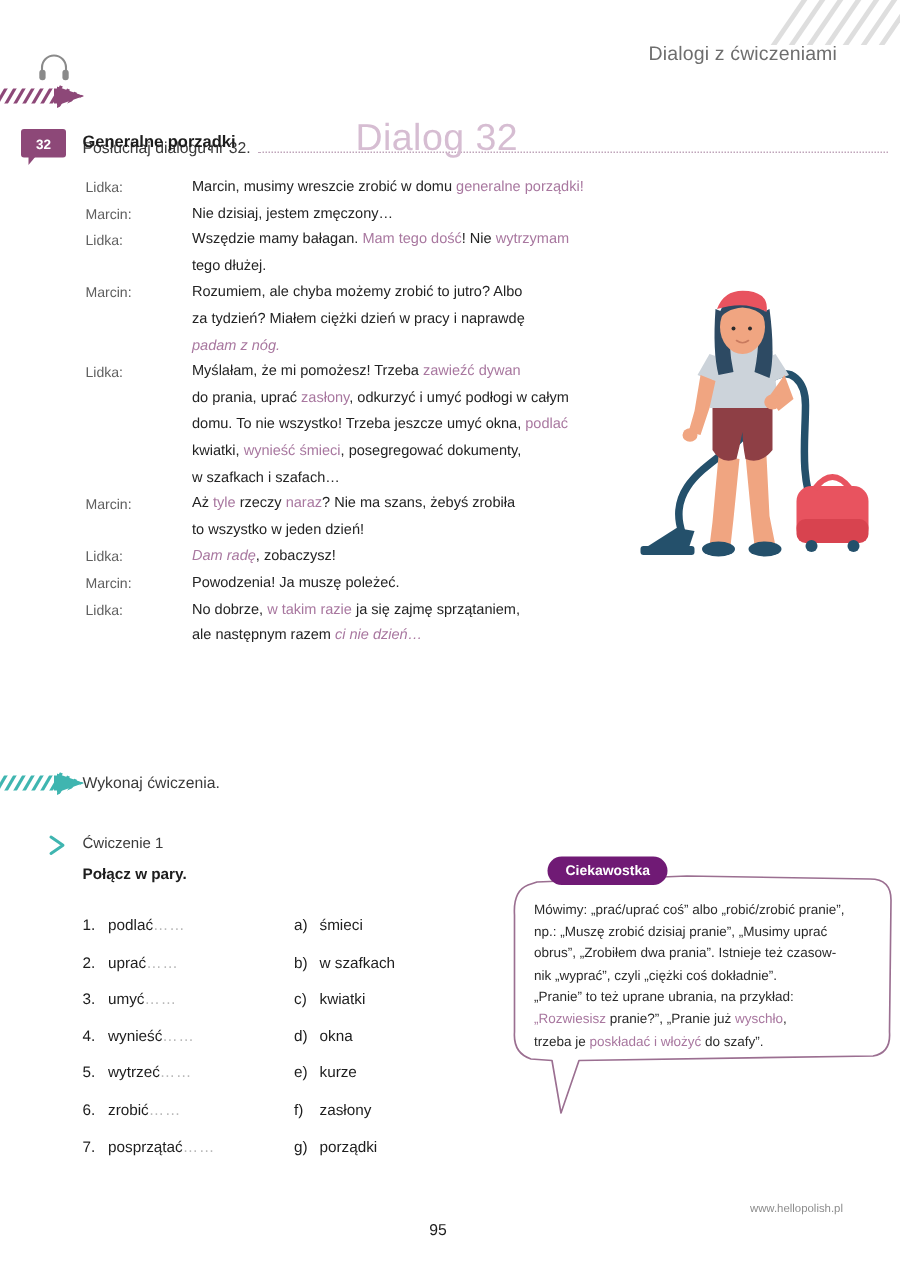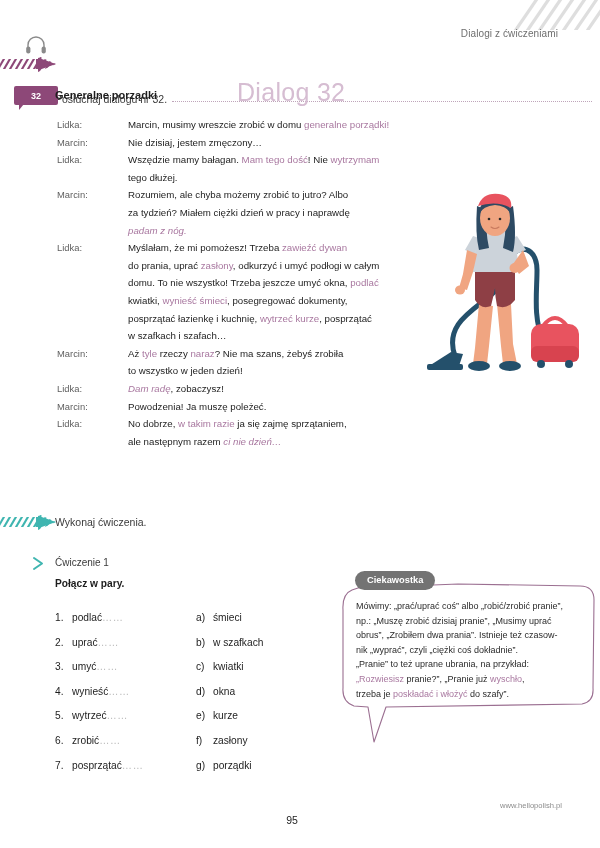--- a/index.html
+++ b/index.html
@@ -22,21 +22,21 @@
     width: 95px;
     height: 30px;
     overflow: hidden;
   }
   .header-stripes svg { display: block; }
 
   .header-label {
     position: absolute;
     top: 28px;
     right: 42px;
-    font-size: 10px;
+    font-size: 13px;
     color: #6e6e6e;
     letter-spacing: .1px;
   }
 
   
   .arrow-stripe {
     position: absolute;
     width: 56px;
     height: 16px;
   }
@@ -57,21 +57,21 @@
     color: #3a3a3a;
   }
   .instr-listen { left: 55px; top: 50px; margin-top: 43px; }
   .instr-do     { left: 55px; top: 516px; }
 
   
   .badge {
     position: absolute;
     left: 14px;
     top: 86px;
-    width: 44px;
+    width: 30px;
     height: 19px;
     background: #8d4878;
     border-radius: 2px;
     color: #fff;
     font-size: 9px;
     font-weight: bold;
     display: flex;
     align-items: center;
     justify-content: center;
   }
@@ -192,23 +192,23 @@
   .fact-wrap {
     position: absolute;
     left: 338px;
     top: 570px;
     width: 258px;
     height: 175px;
   }
   .fact-bubble { position: absolute; inset: 0; }
   .fact-pill {
     position: absolute;
-    left: 17px;
+    left: 27px;
     top: 1px;
-    background: #737373;
+    background: #701a75;
     color: #fff;
     font-size: 9.3px;
     font-weight: bold;
     padding: 4px 12px 5px;
     border-radius: 11px;
     z-index: 2;
     white-space: nowrap;
   }
   .fact-text {
     position: absolute;
@@ -340,24 +340,20 @@
     <div class="turn">
       <div class="spk"></div>
       <div class="txt"><span>domu. To nie wszystko! Trzeba jeszcze umyć okna, </span><span class="hl">podlać</span></div>
     </div>
     <div class="turn">
       <div class="spk"></div>
       <div class="txt"><span>kwiatki, </span><span class="hl">wynieść śmieci</span><span>, posegregować dokumenty,</span></div>
     </div>
     <div class="turn">
       <div class="spk"></div>
-      <div class="txt"><span>posprzątać łazienkę i kuchnię, </span><span class="hl">wytrzeć kurze</span><span>, posprzątać</span></div>
-    </div>
-    <div class="turn">
-      <div class="spk"></div>
       <div class="txt"><span>w szafkach i szafach…</span></div>
     </div>
     <div class="turn">
       <div class="spk">Marcin:</div>
       <div class="txt"><span>Aż </span><span class="hl">tyle</span><span> rzeczy </span><span class="hl">naraz</span><span>? Nie ma szans, żebyś zrobiła</span></div>
     </div>
     <div class="turn">
       <div class="spk"></div>
       <div class="txt"><span>to wszystko w jeden dzień!</span></div>
     </div>

